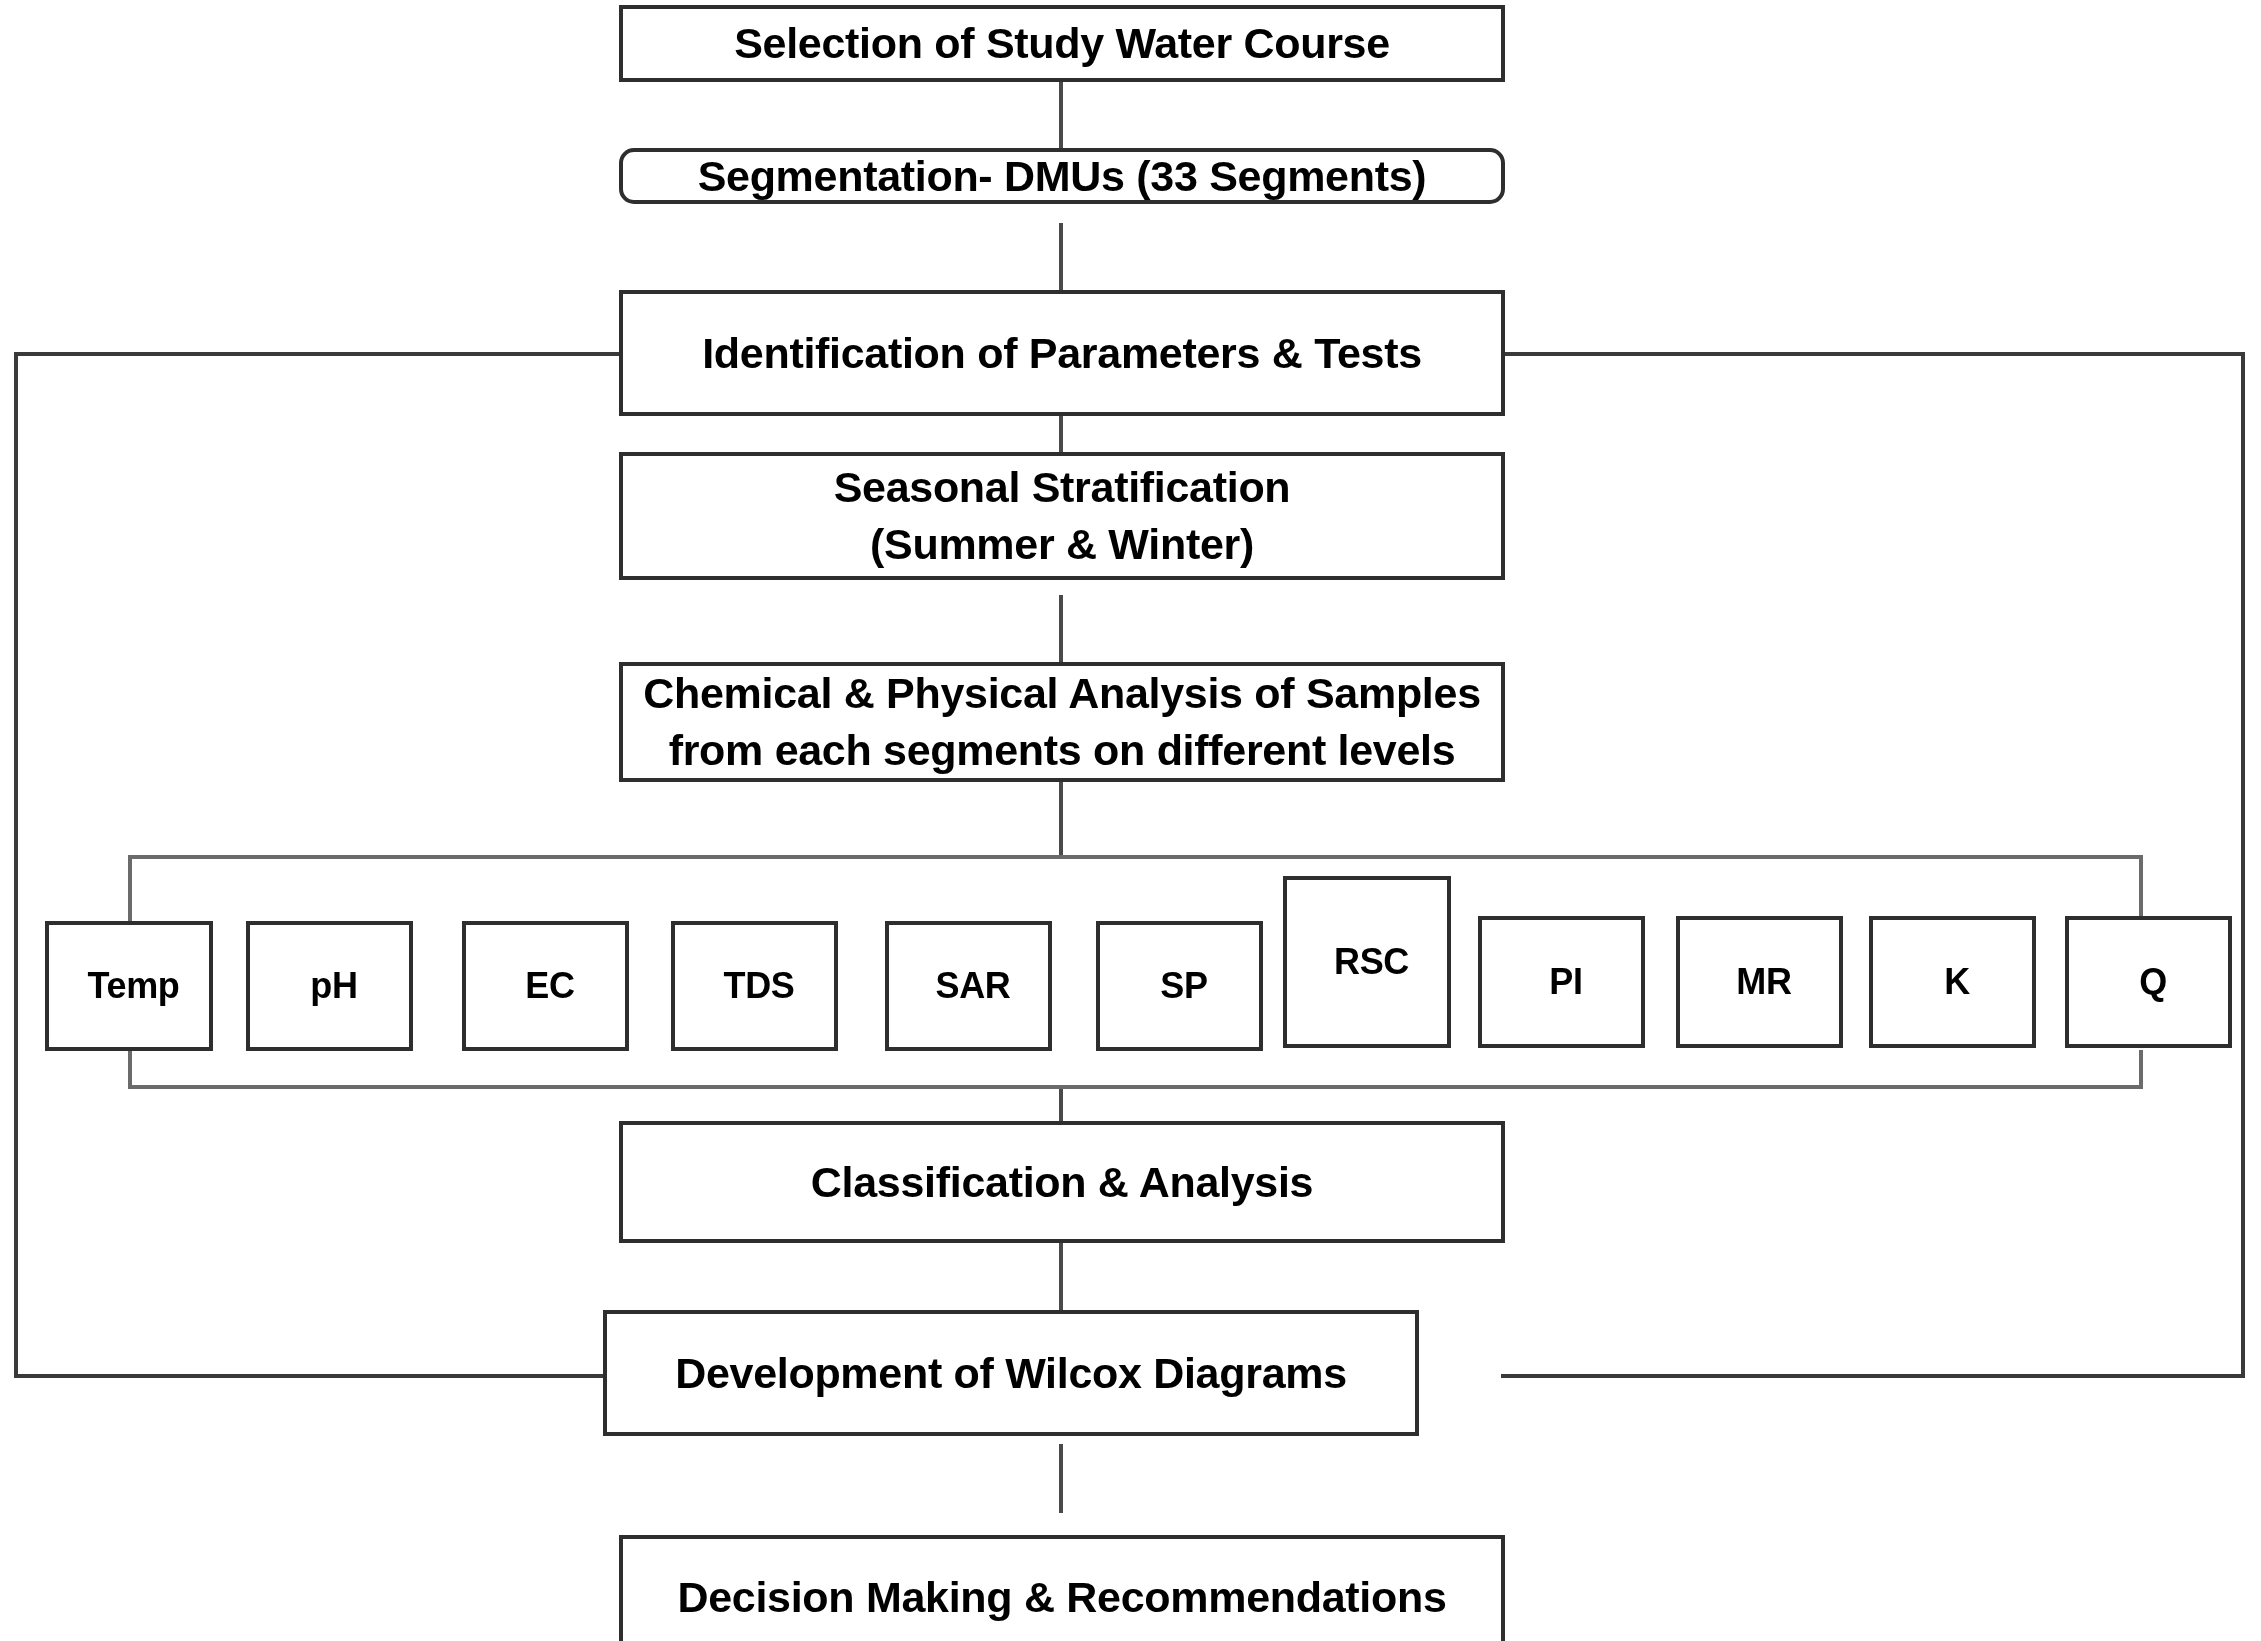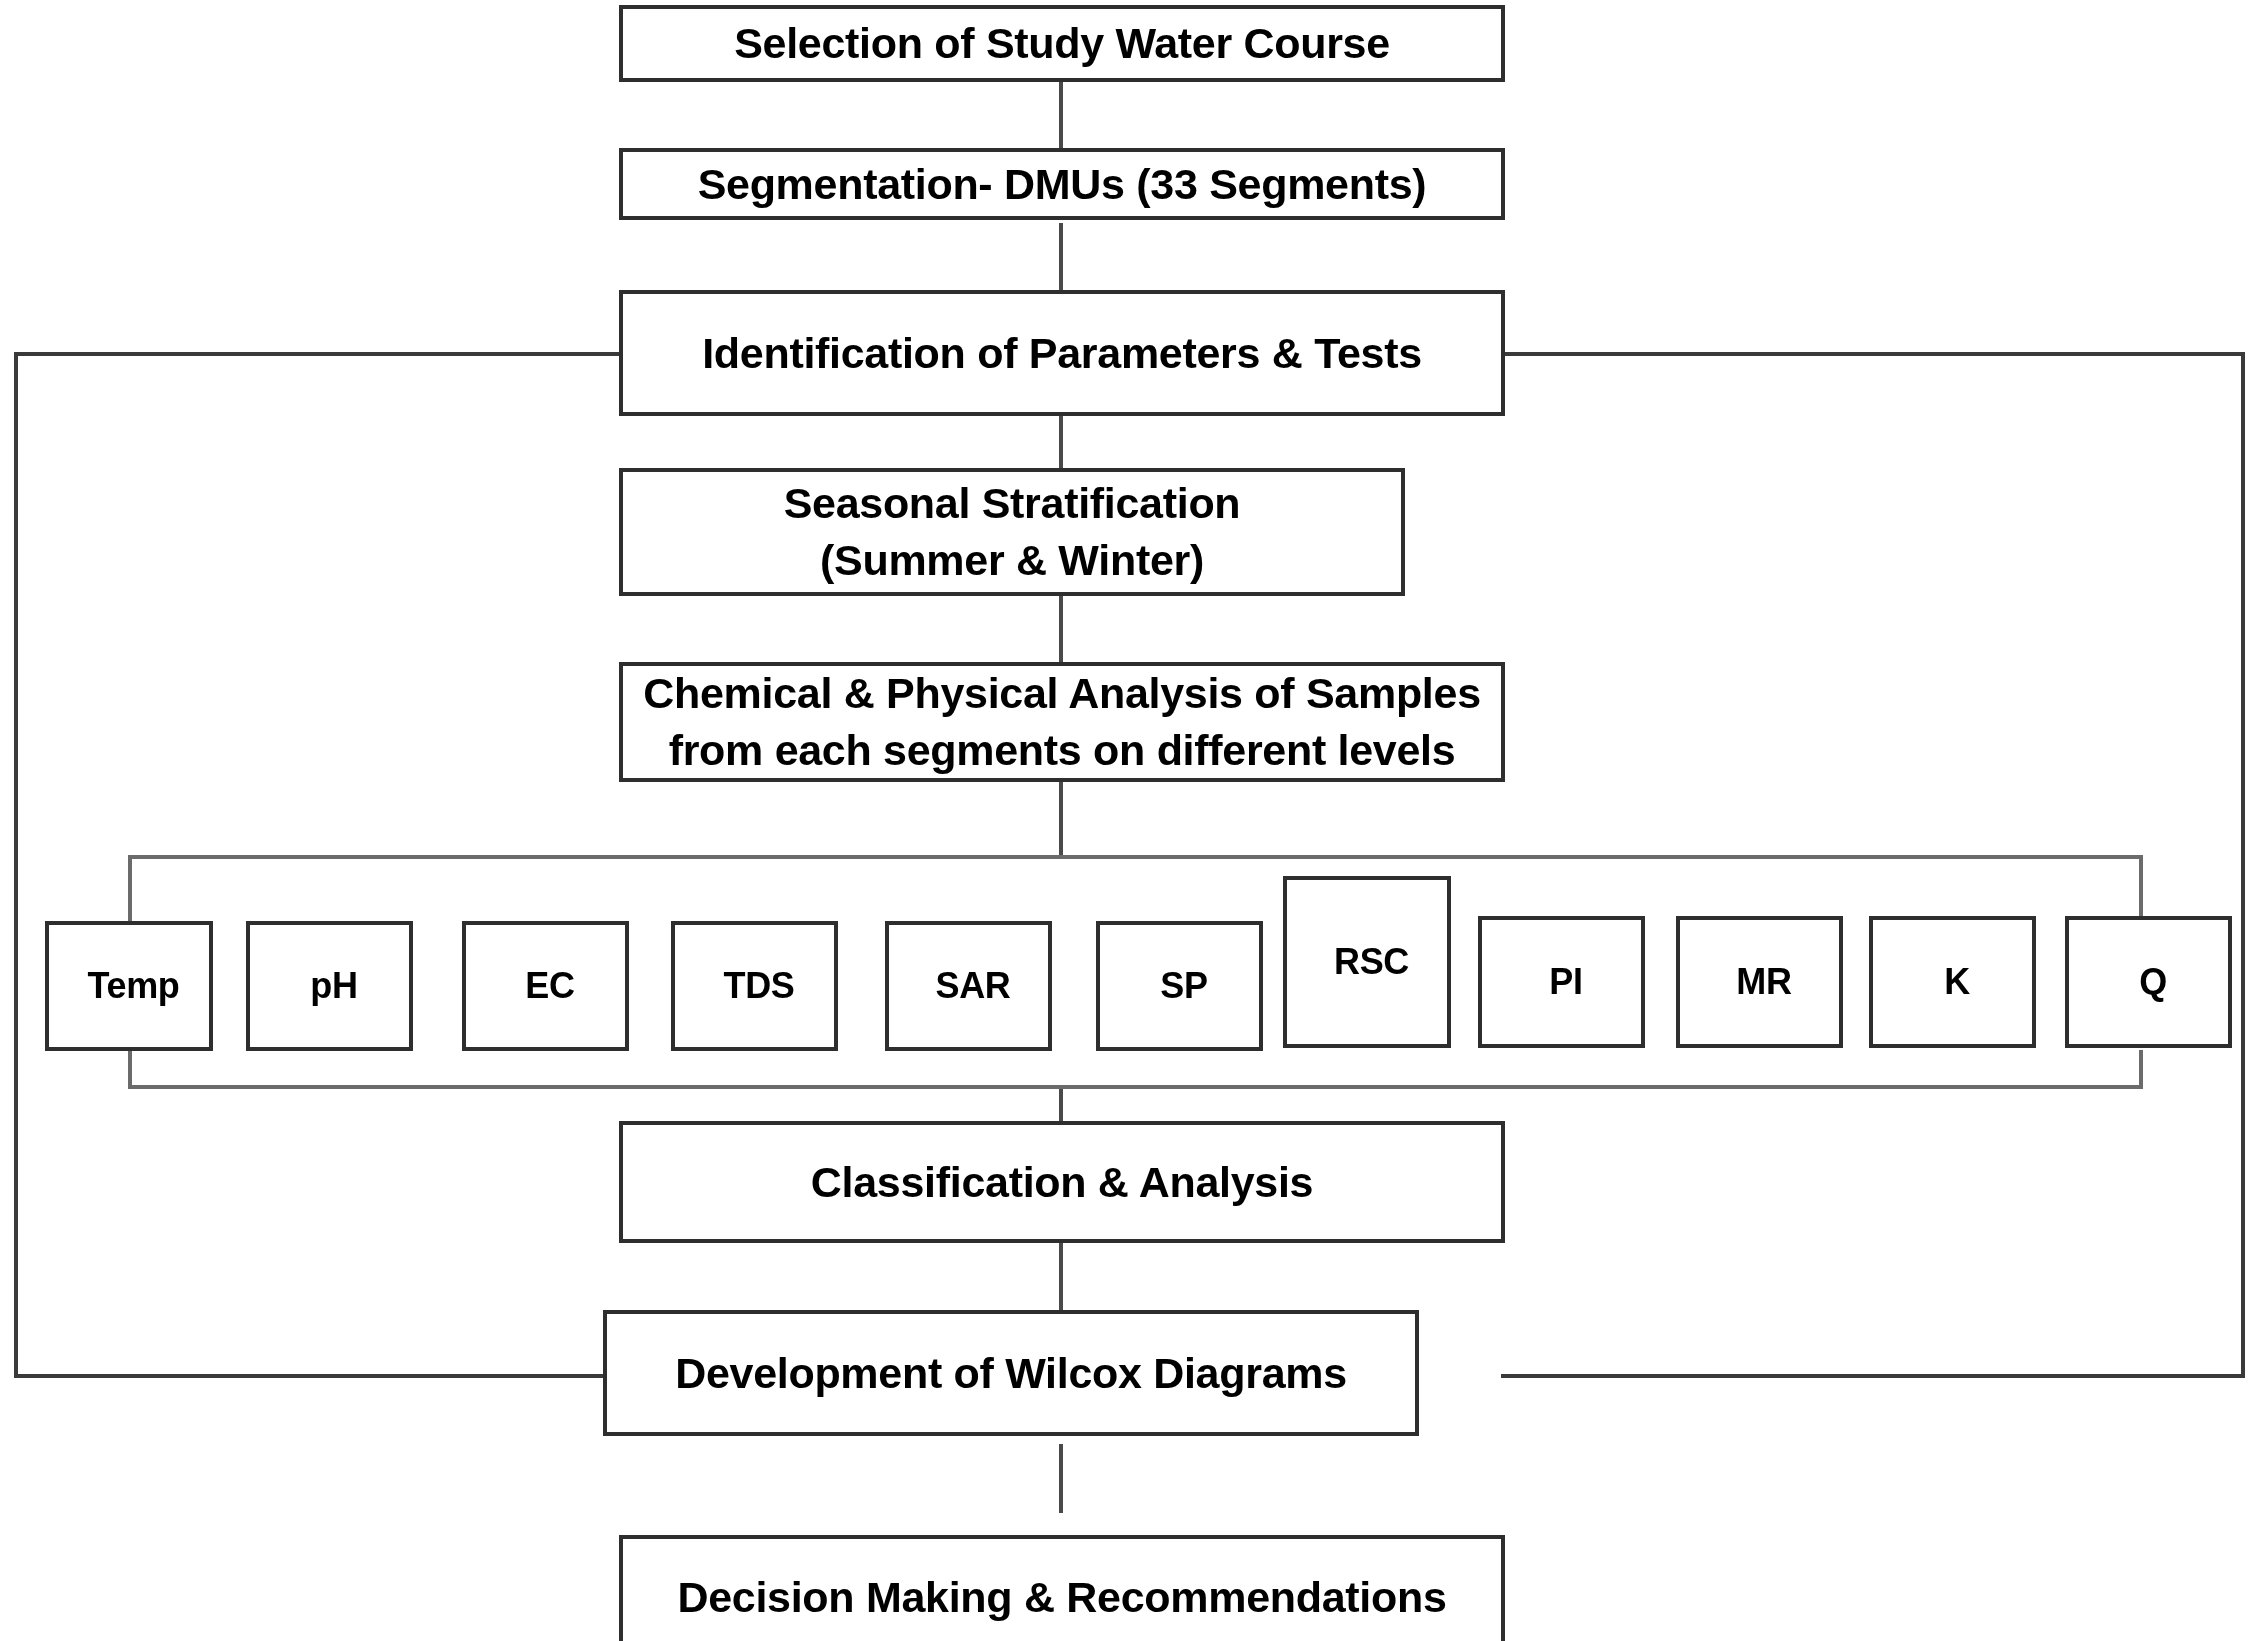--- a/index.html
+++ b/index.html
@@ -72,29 +72,29 @@
   <div class="hline busline" style="left:128px; top:1085px; width:2015px;"></div>
   <div class="vline busline-v" style="left:128px; top:855px; height:69px;"></div>
   <div class="vline busline-v" style="left:2139px; top:855px; height:69px;"></div>
   <div class="vline busline-v" style="left:128px; top:1050px; height:37px;"></div>
   <div class="vline busline-v" style="left:2139px; top:1050px; height:37px;"></div>
 
   <div class="box main-box" style="left:619px; top:5px; width:886px; height:77px;">
     <span class="txt">Selection of Study Water Course</span>
   </div>
 
-  <div class="box main-box" style="left:619px; top:148px; width:886px; height:72px;">
+  <div class="box main-box" style="left:619px; top:148px; width:886px; height:56px;border-radius:15px;">
     <span class="txt">Segmentation- DMUs (33 Segments)</span>
   </div>
 
   <div class="box main-box" style="left:619px; top:290px; width:886px; height:126px;">
     <span class="txt">Identification of Parameters &amp; Tests</span>
   </div>
 
-  <div class="box main-box" style="left:619px; top:468px; width:786px; height:128px;">
+  <div class="box main-box" style="left:619px; top:452px; width:886px; height:128px;">
     <span class="txt">
       <span>Seasonal Stratification</span><br>
       <span>(Summer &amp; Winter)</span>
     </span>
   </div>
 
   <div class="box main-box" style="left:619px; top:662px; width:886px; height:120px;">
     <span class="txt">
       <span>Chemical &amp; Physical Analysis of Samples</span><br>
       <span>from each segments on different levels</span>

